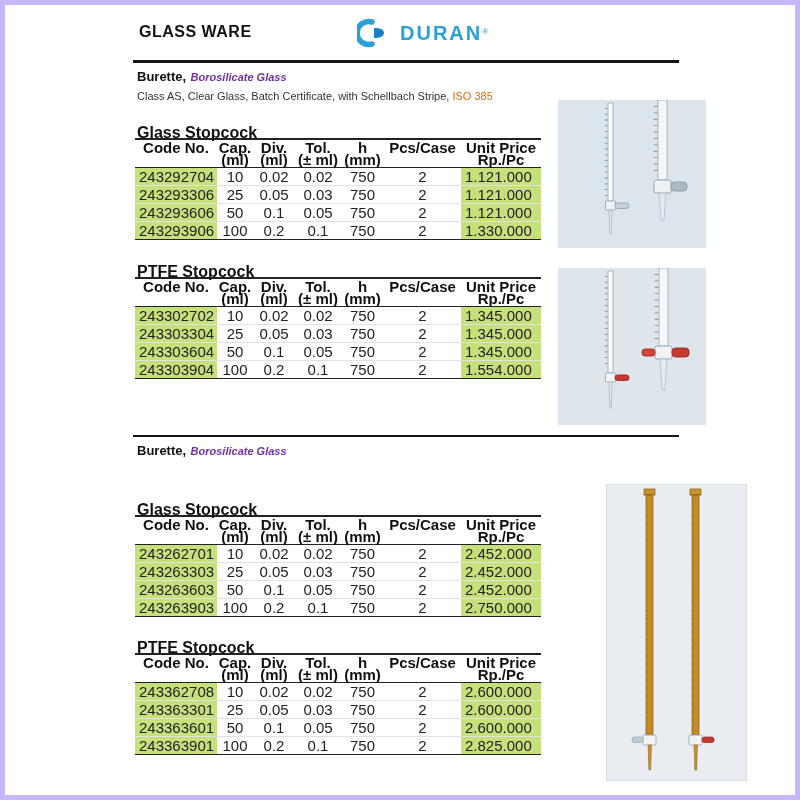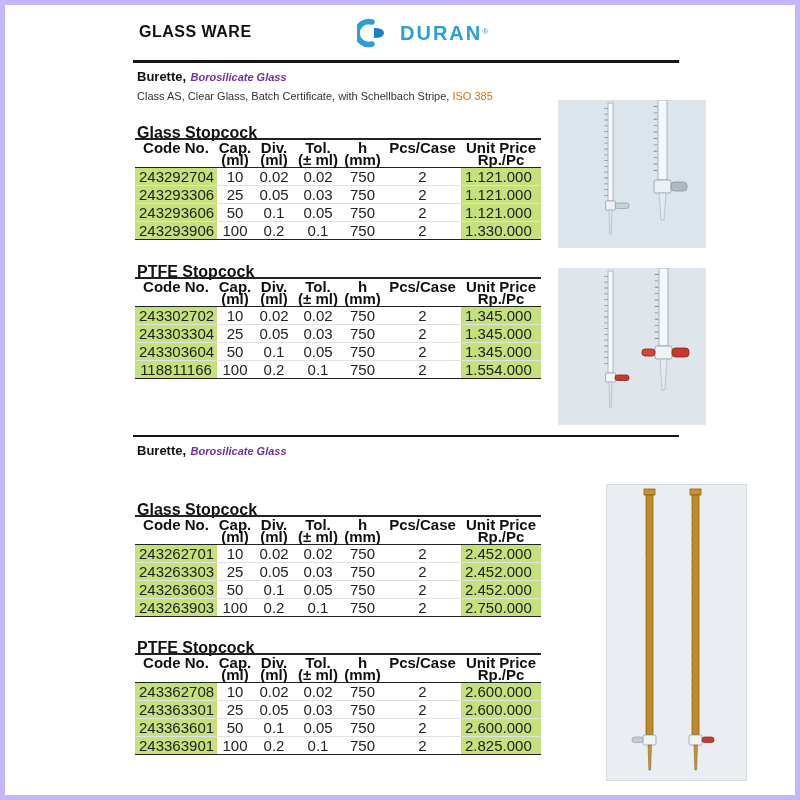--- a/index.html
+++ b/index.html
@@ -217,21 +217,21 @@
           <tr>
             <td class="hl">243303604</td>
             <td>50</td>
             <td>0.1</td>
             <td>0.05</td>
             <td>750</td>
             <td>2</td>
             <td class="hl price">1.345.000</td>
           </tr>
           <tr>
-            <td class="hl">118811166</td>
+            <td class="hl">243303904</td>
             <td>100</td>
             <td>0.2</td>
             <td>0.1</td>
             <td>750</td>
             <td>2</td>
             <td class="hl price">1.554.000</td>
           </tr>
         </tbody>
     </table>
   </div>

